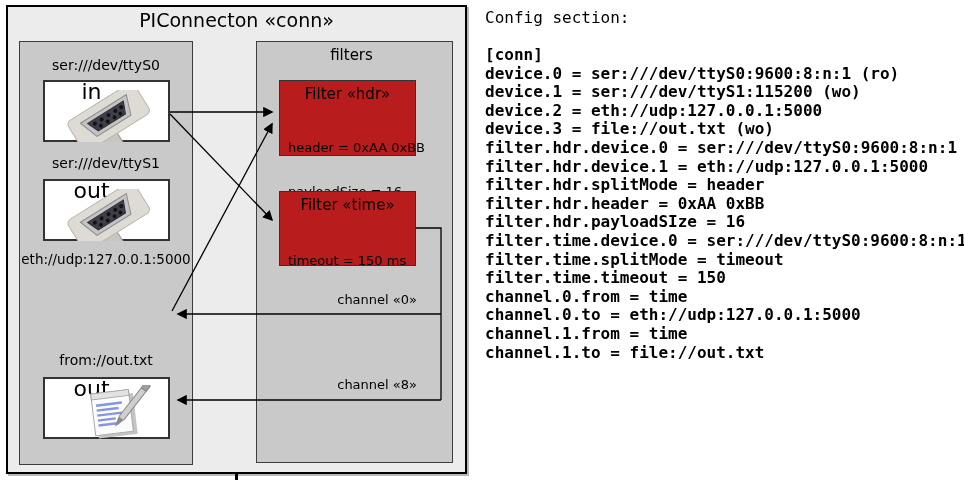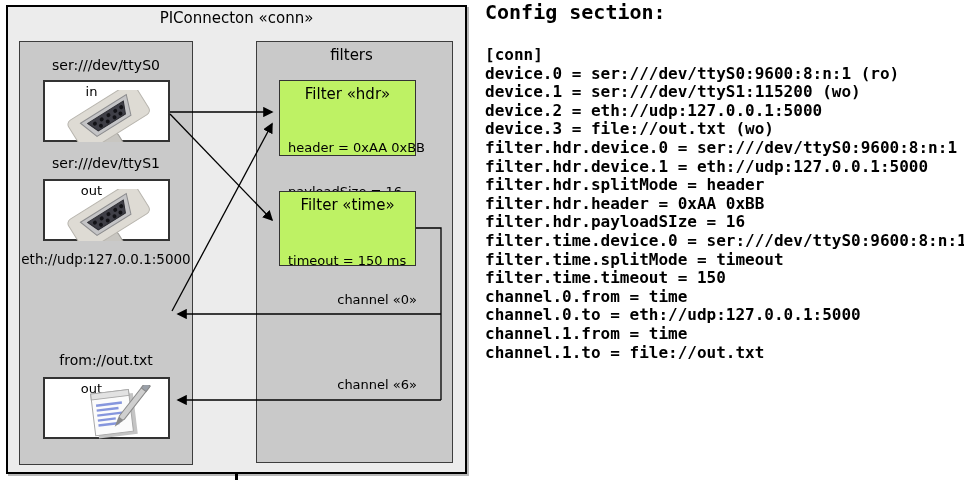--- a/index.html
+++ b/index.html
@@ -5,43 +5,43 @@
   html,body{margin:0;padding:0;background:#fff;}
   .canvas{
     position:relative;width:964px;height:484px;background:#fff;overflow:hidden;
     font-family:"DejaVu Sans","Liberation Sans",sans-serif;color:#000;
   }
   .abs{position:absolute;box-sizing:border-box;}
 
   
   .outer-box{left:6px;top:5px;width:461px;height:469px;background:#ececec;
              border:2px solid #000;box-shadow:2px 2px 0 rgba(0,0,0,.28);}
-  .diagram-title{left:6px;top:9px;width:461px;text-align:center;font-size:15px;}
+  .diagram-title{left:6px;top:9px;width:461px;text-align:center;font-size:19px;}
 
   .panel{background:#c9c9c9;border:1.5px solid #3d3d3d;}
   .panel-left{left:19px;top:41px;width:174px;height:424px;}
   .panel-filters{left:256px;top:41px;width:197px;height:422px;}
   .filters-title{left:256px;top:46px;width:191px;text-align:center;font-size:15px;}
 
   .dev-label{left:19px;width:174px;text-align:center;font-size:14px;}
   .dev-label.small{font-size:13.5px;}
   .dev-box{left:43px;width:127px;height:62px;background:#fff;border:2px solid #333;}
   .port-center{position:absolute;top:1px;left:0;right:30px;text-align:center;
-               font-size:13px;line-height:18px;}
+               font-size:22px;line-height:18px;}
   .port-left{position:absolute;top:0;left:5px;font-size:17px;line-height:20px;}
   .dev-icon{position:absolute;}
 
-  .filter-box{left:279px;width:137px;background:#bef264;border:1.5px solid #333;}
+  .filter-box{left:279px;width:137px;background:#b91c1c;border:1.5px solid #333;}
   .filter-title{position:absolute;top:4px;left:0;width:100%;text-align:center;font-size:15px;}
   .filter-props{position:absolute;left:8px;top:31px;font-size:13px;line-height:14.5px;white-space:pre;}
 
   .channel-label{left:300px;width:117px;text-align:right;font-size:13px;}
 
-  .config-heading{left:485px;top:0;font-family:"DejaVu Sans Mono","Liberation Mono",monospace;
-                  font-size:20px;font-weight:bold;}
+  .config-heading{left:485px;top:8px;font-family:"DejaVu Sans Mono","Liberation Mono",monospace;
+                  font-size:16px;font-weight:normal;}
   .config-body{left:485px;top:46px;font-family:"DejaVu Sans Mono","Liberation Mono",monospace;
                font-size:16px;font-weight:bold;line-height:18.6px;white-space:pre;}
 
   .overlay{position:absolute;left:0;top:0;pointer-events:none;}
   .bottom-tick{left:235px;top:473px;width:3px;height:7px;background:#000;}
 </style>
 </head>
 <body>
 
 <div class="canvas">
@@ -132,21 +132,21 @@
   </div>
 
   <div class="abs filter-box" style="top:191px;height:75px">
     <div class="filter-title">Filter «time»</div>
     <div class="filter-props" style="top:33px">
       <div>timeout = 150 ms</div>
     </div>
   </div>
 
   <div class="abs channel-label" style="top:292px">channel «0»</div>
-  <div class="abs channel-label" style="top:377px">channel «6»</div>
+  <div class="abs channel-label" style="top:377px">channel «8»</div>
 
   <svg class="overlay" width="964" height="484" viewBox="0 0 964 484">
     <defs>
       <marker id="arr" viewBox="0 0 10 10" refX="8.5" refY="5" markerWidth="8" markerHeight="8" orient="auto-start-reverse">
         <path d="M0,0 L10,5 L0,10 z" fill="#000"></path>
       </marker>
     </defs>
     <g stroke="#000" stroke-width="1.3" fill="none">
       <path d="M170,112 H272" marker-end="url(#arr)"></path>
       <path d="M170,114 L272,220" marker-end="url(#arr)"></path>

